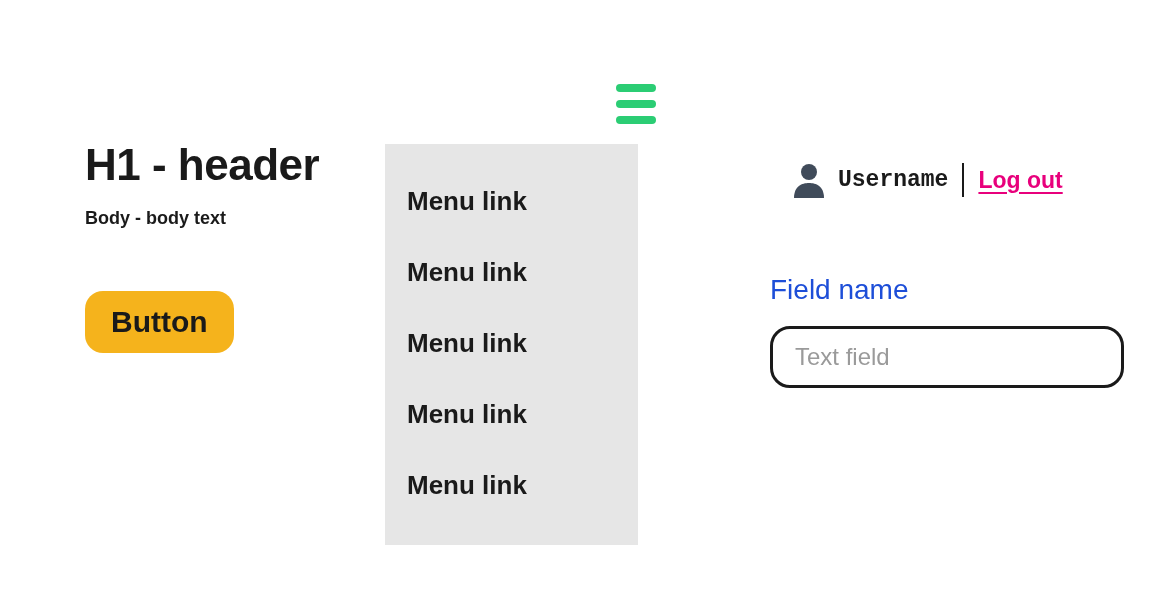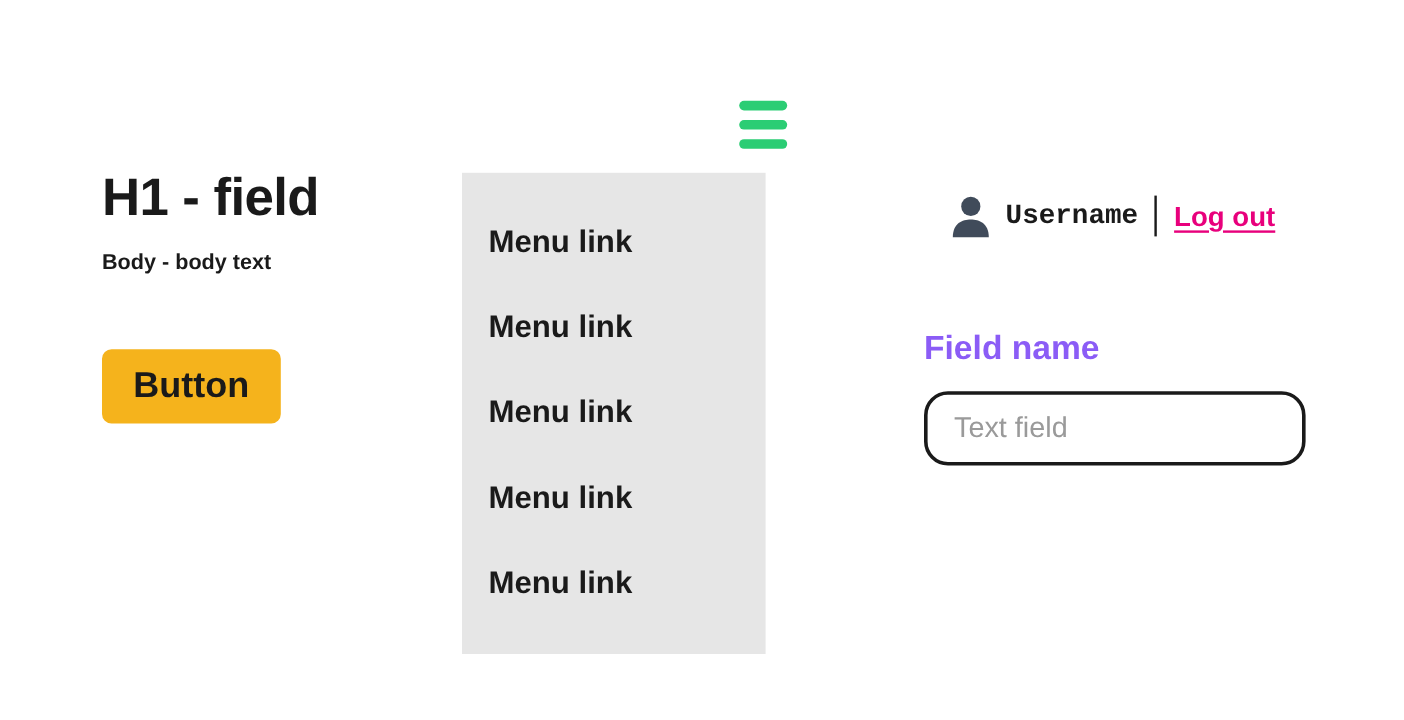--- a/index.html
+++ b/index.html
@@ -34,21 +34,21 @@
     }
     .primary-button {
       display: inline-block;
       margin-top: 62px;
       background: #f5b31c;
       color: #1a1a1a;
       font-size: 30px;
       font-weight: 800;
       padding: 14px 26px;
       border: none;
-      border-radius: 8px;
+      border-radius: 18px;
       cursor: pointer;
     }
     .center-section {
       position: absolute;
       left: 385px;
       top: 84px;
     }
     .hamburger-icon {
       margin-left: 231px;
       width: 40px;
@@ -112,45 +112,45 @@
       color: #e8007c;
       text-decoration: underline;
       text-underline-offset: 4px;
       cursor: pointer;
     }
     .field-block {
       margin-top: 76px;
     }
     .field-label {
       font-size: 28px;
-      font-weight: 700;
-      color: #8b5cf6;
+      font-weight: 400;
+      color: #1d4ed8;
     }
     .text-input {
       display: block;
       margin-top: 20px;
-      width: 318px;
+      width: 354px;
       height: 62px;
       border: 3px solid #1a1a1a;
       border-radius: 20px;
       font-size: 24px;
       font-weight: 500;
       color: #1a1a1a;
       padding: 4px 22px;
       outline: none;
     }
     .text-input::placeholder {
       color: #9a9a9a;
     }
   </style>
 </head>
 <body>
 
 <div class="left-section">
-  <h1 class="h1-header">H1 - field</h1>
+  <h1 class="h1-header">H1 - header</h1>
   <p class="body-text">Body - body text</p>
   <button class="primary-button">Button</button>
 </div>
 
 <div class="center-section">
   <div class="hamburger-icon">
     <div class="hamburger-bar"></div>
     <div class="hamburger-bar"></div>
     <div class="hamburger-bar"></div>
   </div>

